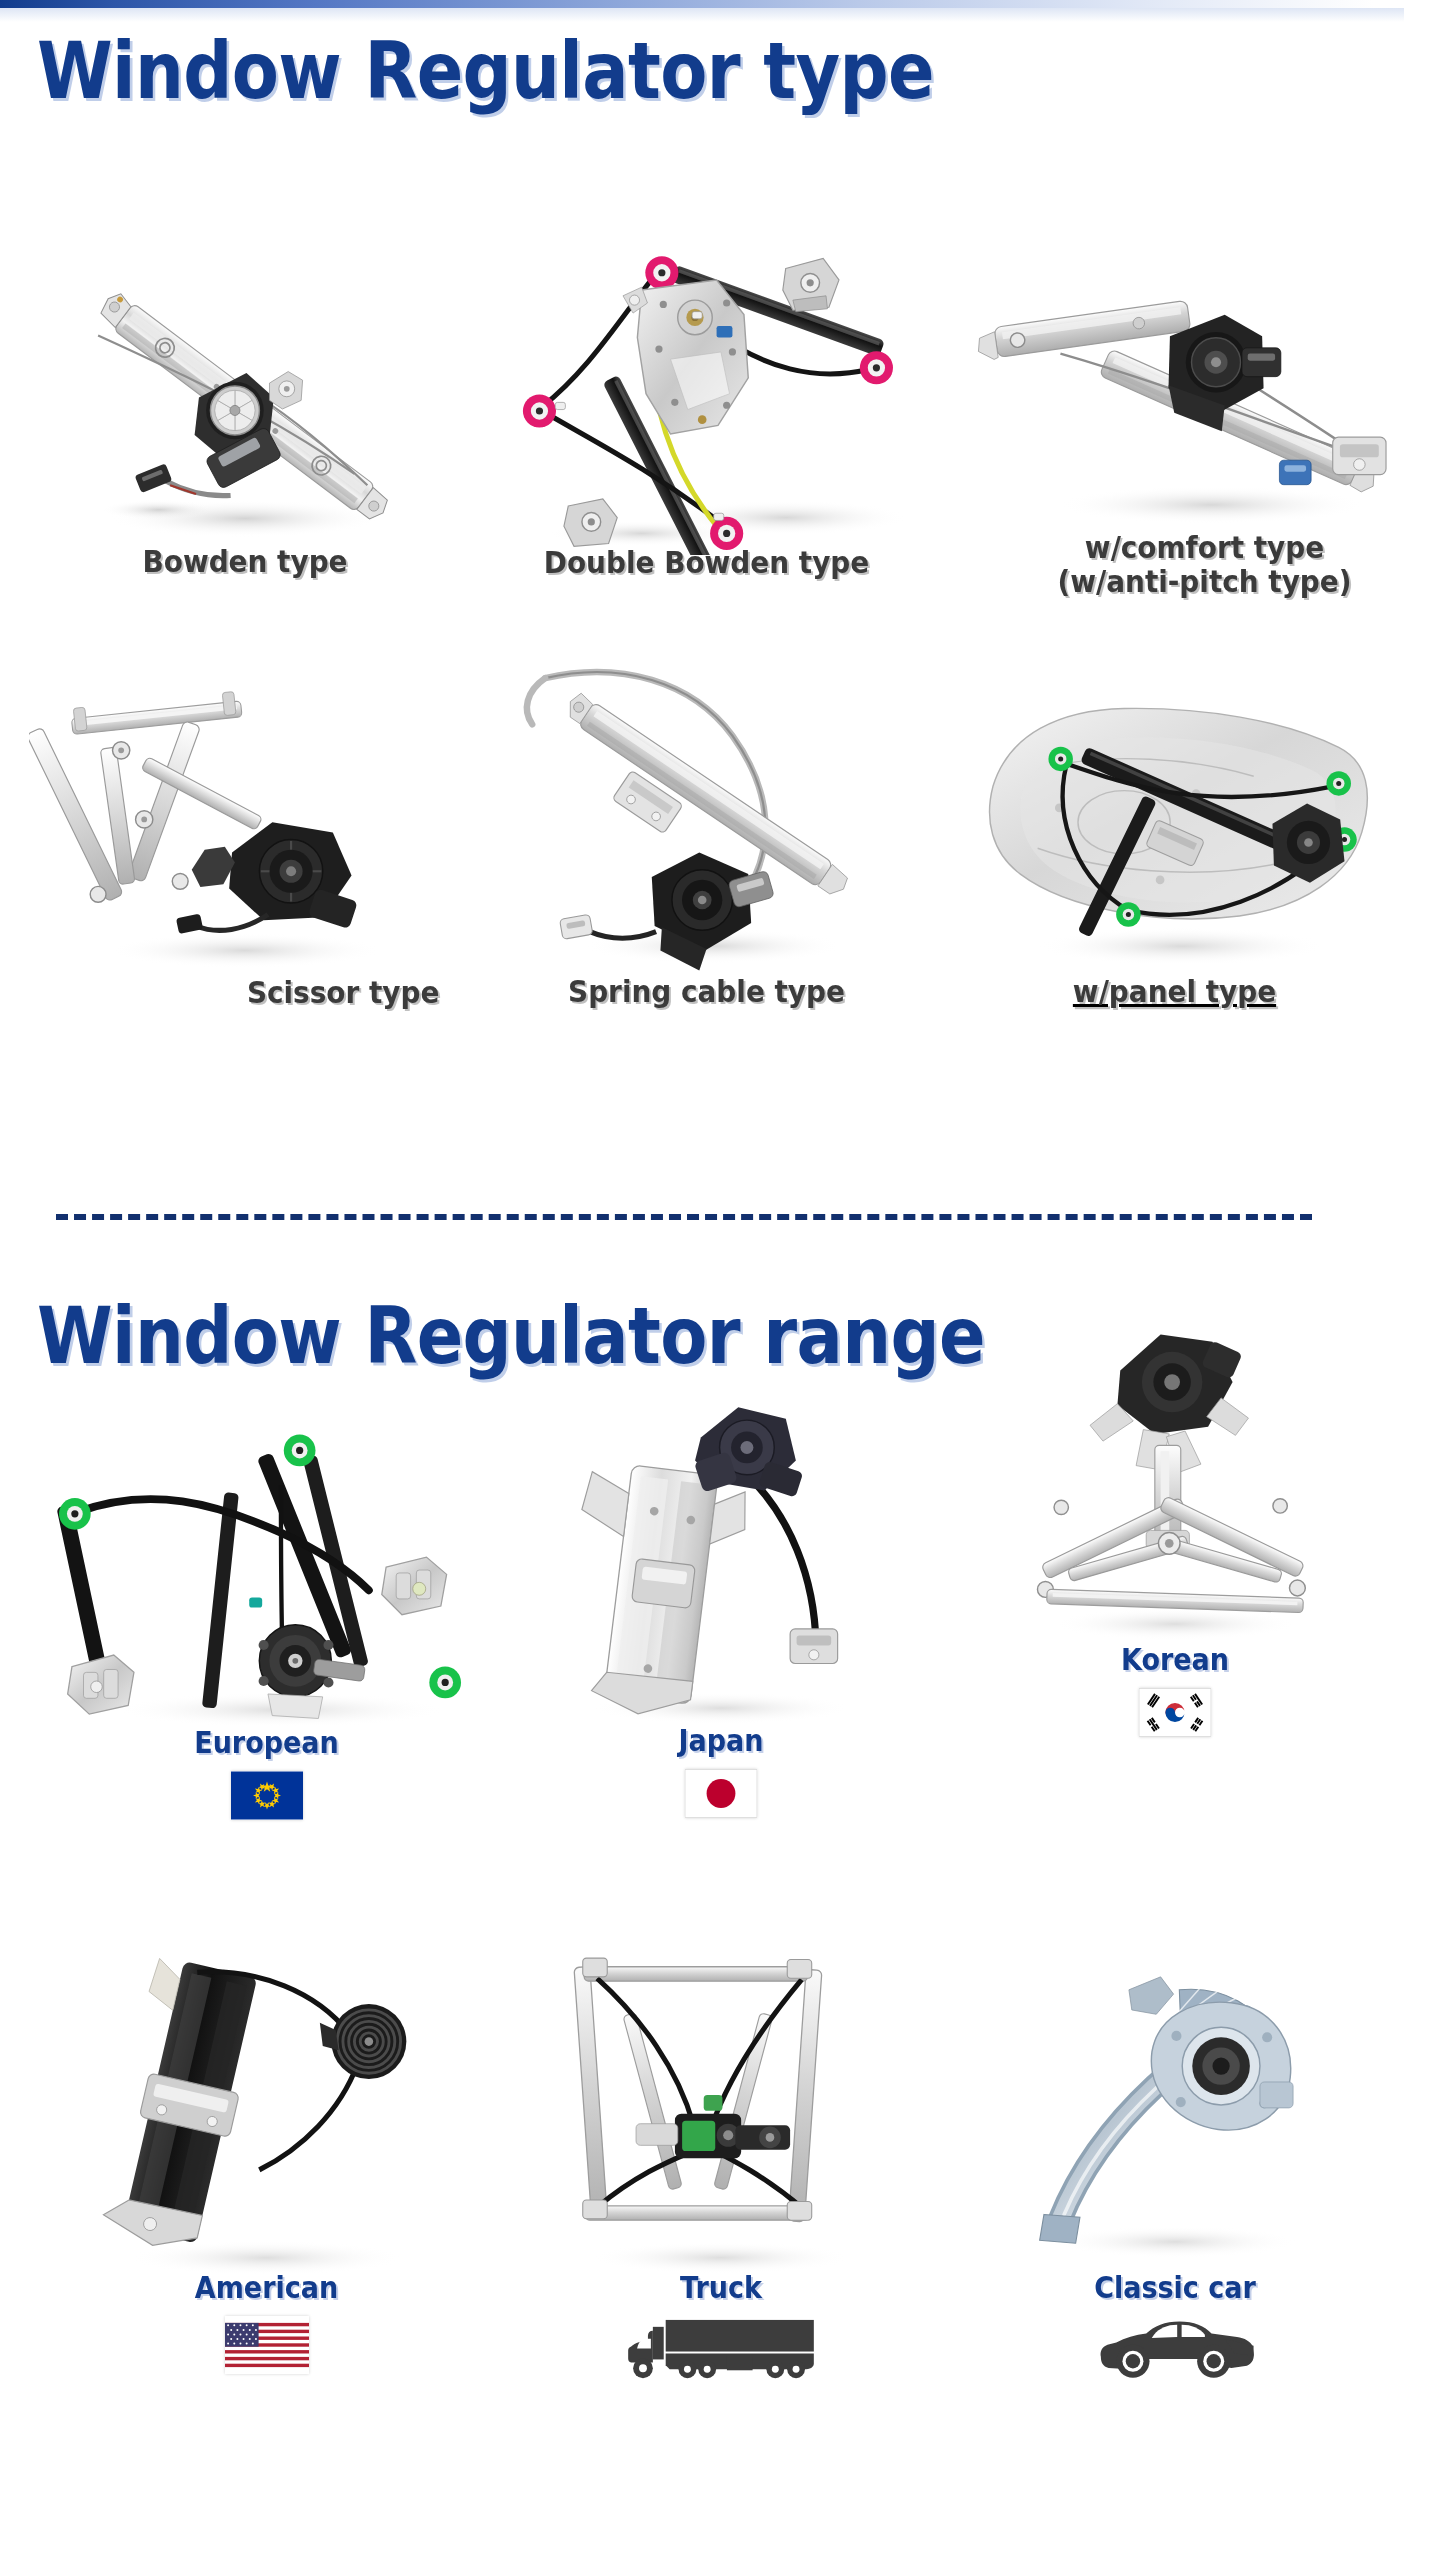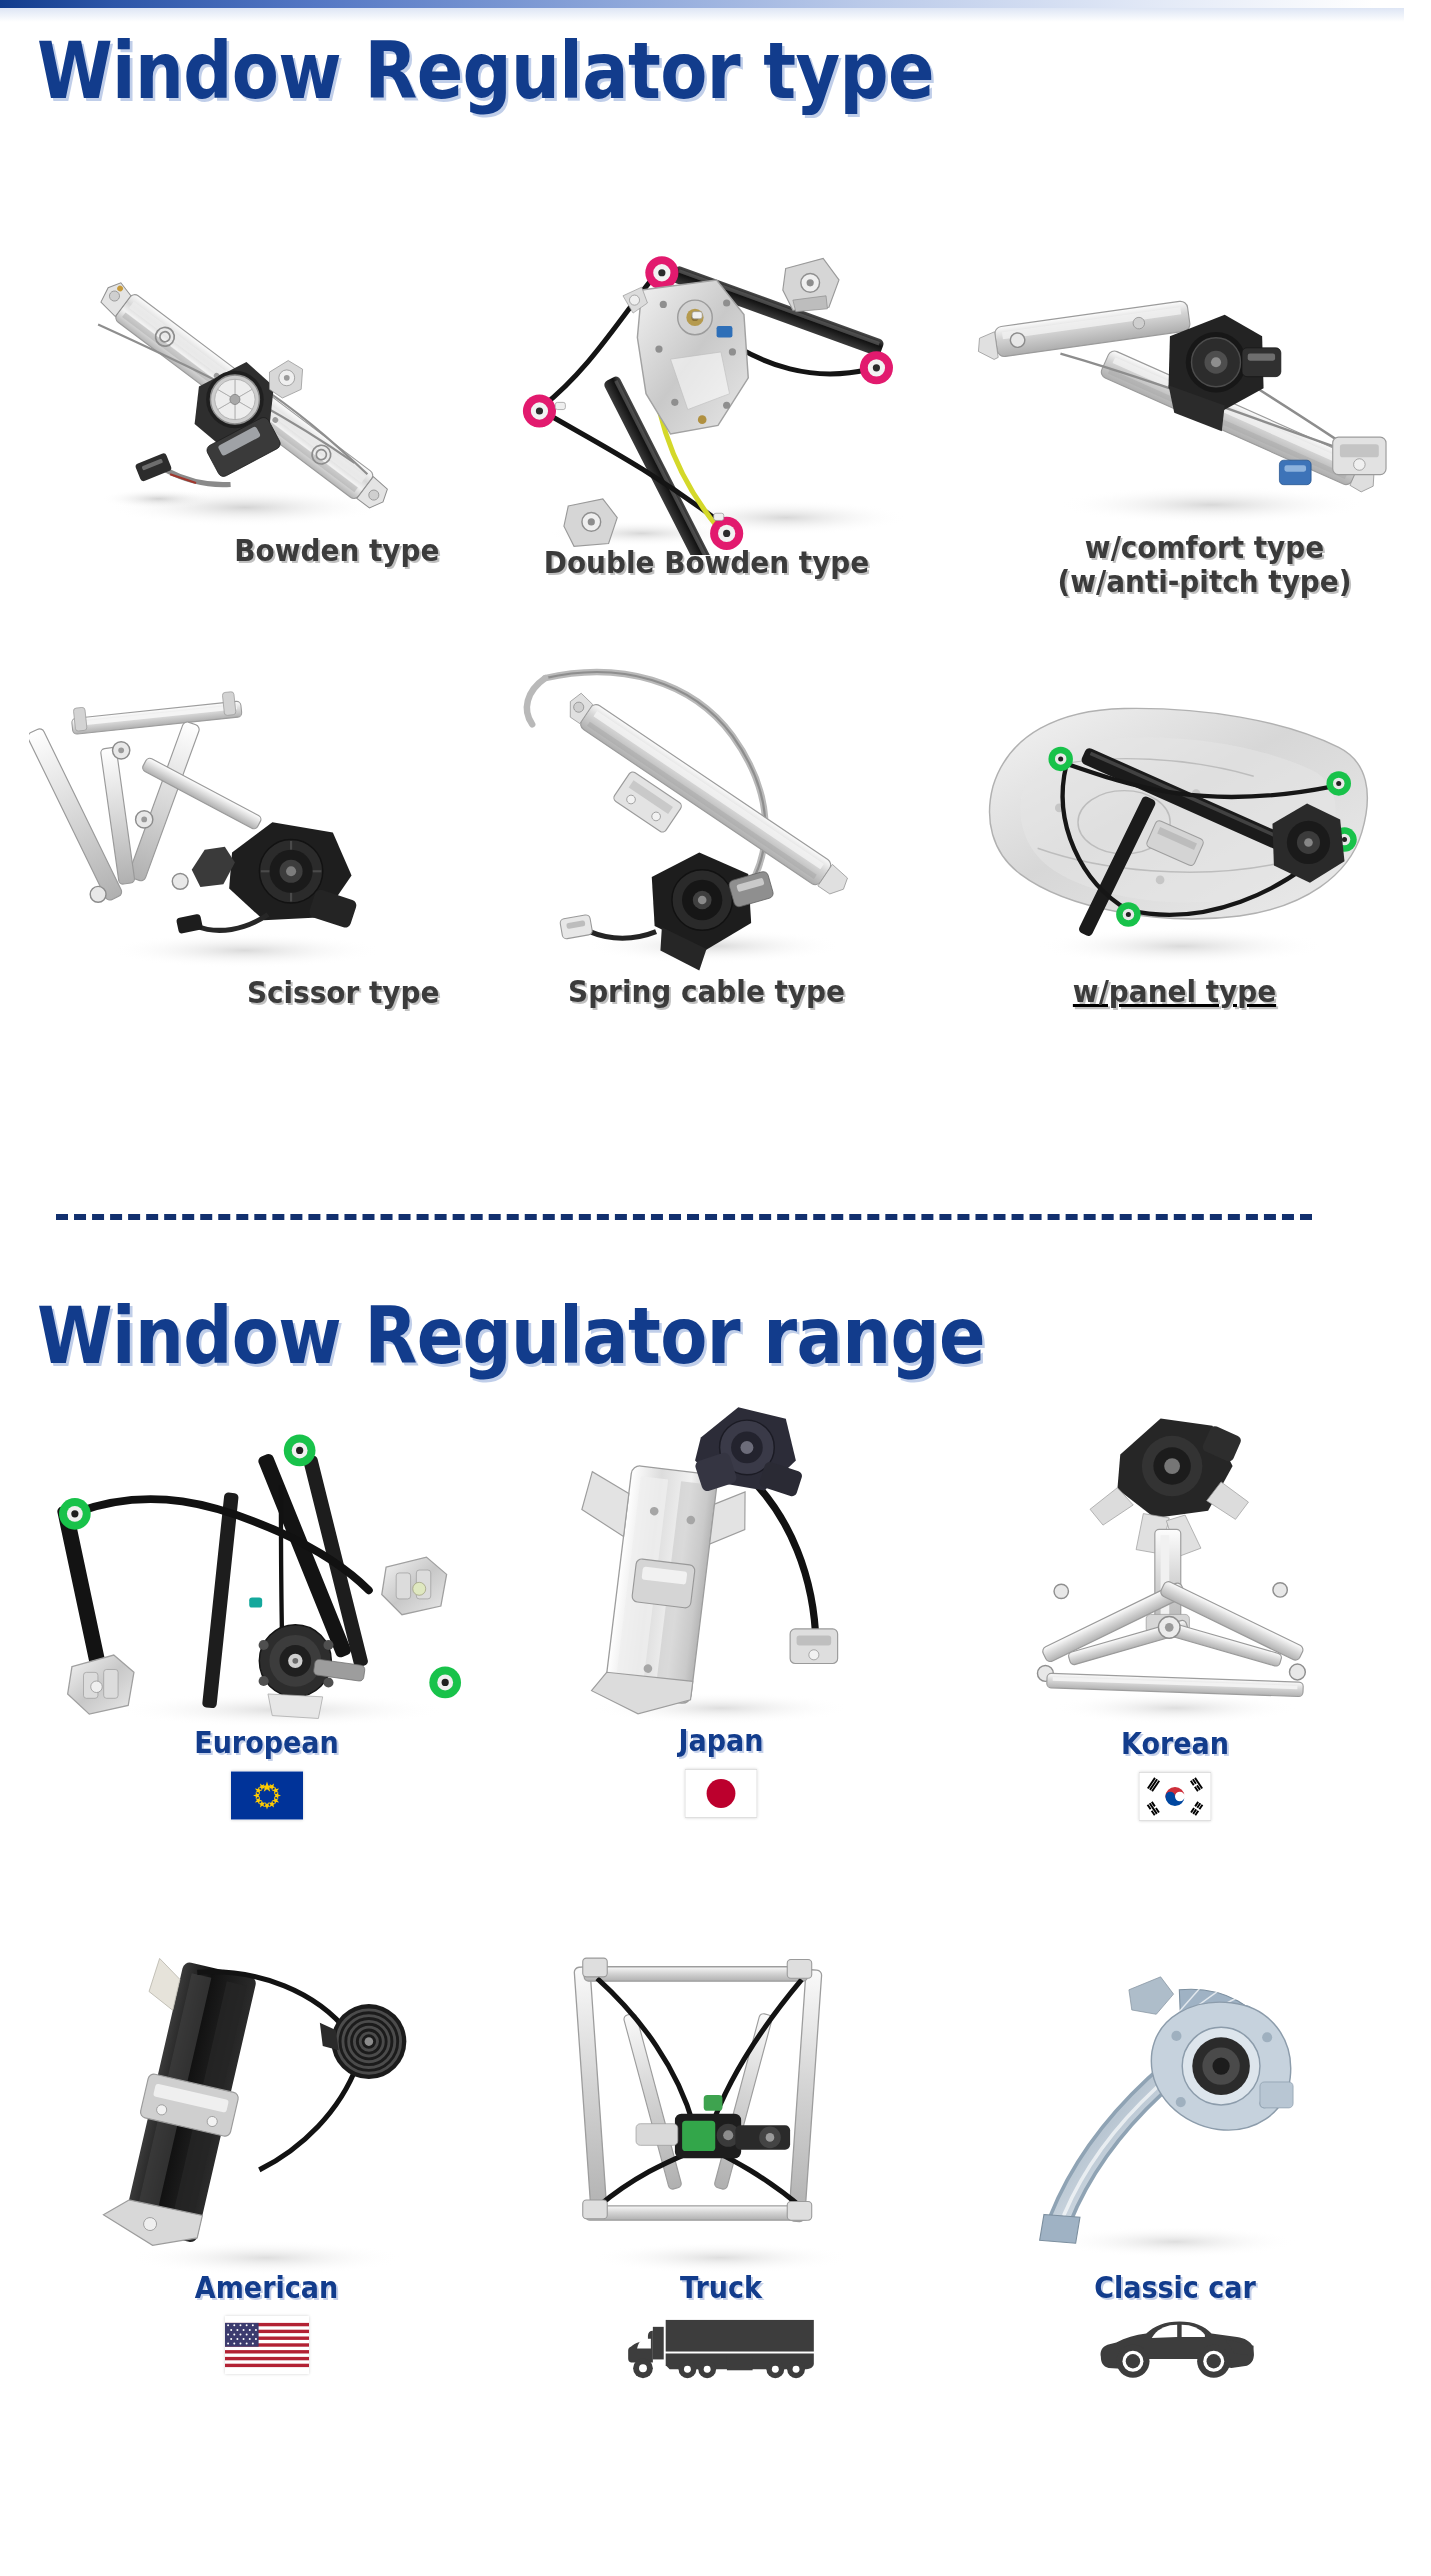--- a/index.html
+++ b/index.html
@@ -108,21 +108,21 @@
 </head>
 <body>
 
 <div id="page">
 
   <div class="top-bar"></div>
   <div class="top-bar-fade"></div>
 
   <div class="heading" id="heading-type">Window Regulator type</div>
 
-  <div class="cell" style="left:29px; top:254px; width:432px;text-align:right;">
+  <div class="cell" style="left:29px; top:265px; width:432px;">
     <div class="photo" style="height:288px;">
       <svg viewBox="0 0 600 400" xmlns="http://www.w3.org/2000/svg">
         <defs>
           <linearGradient id="rail1" x1="0" y1="0" x2="0" y2="1">
             <stop offset="0" stop-color="#fbfbfb"></stop>
               <stop offset=".35" stop-color="#d8d8d8"></stop>
             <stop offset=".6" stop-color="#f2f2f2"></stop>
               <stop offset="1" stop-color="#b4b4b4"></stop>
           </linearGradient>
           <radialGradient id="shadow1" cx=".5" cy=".5" r=".5">
@@ -737,21 +737,21 @@
     </div>
     <div class="label blue" style="margin-top:-5.8px;">Japan</div>
     <div class="flag-wrap">
       <svg class="flag" width="72" height="49" viewBox="0 0 90 60">
         <rect width="90" height="60" fill="#ffffff" stroke="#d8d8d8" stroke-width="1"></rect>
         <circle cx="45" cy="30" r="18" fill="#bc002d"></circle>
       </svg>
     </div>
   </div>
 
-  <div class="cell" style="left:959px; top:1398px; width:432px;text-align:center;">
+  <div class="cell" style="left:959px; top:1314px; width:432px;text-align:center;">
     <div class="photo" style="height:332px;">
       <svg viewBox="0 0 600 460" xmlns="http://www.w3.org/2000/svg">
         <defs>
           <linearGradient id="karm" x1="0" y1="0" x2="0" y2="1">
             <stop offset="0" stop-color="#fdfdfd"></stop>
               <stop offset=".45" stop-color="#d9d9d9"></stop>
             <stop offset="1" stop-color="#b2b2b2"></stop>
           </linearGradient>
           <radialGradient id="shadow9" cx=".5" cy=".5" r=".5">
             <stop offset="0" stop-color="#b5b5b5" stop-opacity=".45"></stop>

